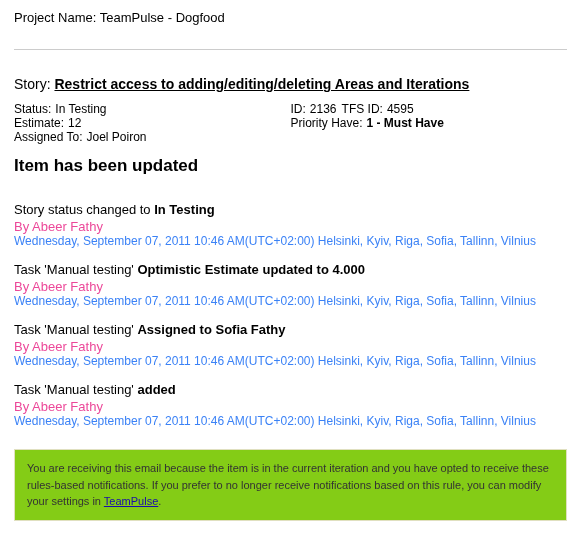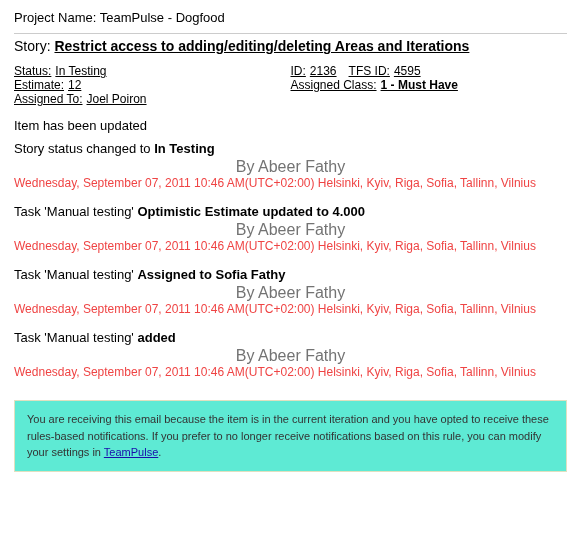--- a/index.html
+++ b/index.html
@@ -11,22 +11,22 @@
       font-family: Arial, sans-serif;
       font-size: 13px;
       color: #000;
       background: #fff;
       width: 581px;
       min-height: 543px;
       padding: 10px 14px;
     }
     .project-name-line {
       font-size: 13px;
-      margin-bottom: 4px;
-      padding-bottom: 8px;
+      margin-bottom: 26px;
+      padding-bottom: 24px;
       border-bottom: 1px solid #ccc;
     }
     .project-name-line span.label {
       font-weight: normal;
     }
     .project-name-line span.value {
       font-weight: normal;
     }
     .story-title {
       font-size: 14px;
@@ -39,66 +39,64 @@
       font-weight: bold;
       text-decoration: underline;
       color: #000;
     }
     .meta-grid {
       display: grid;
       grid-template-columns: 1fr 1fr;
       row-gap: 2px;
       margin-bottom: 12px;
       font-size: 12px;
-      text-decoration: underline;
     }
     .meta-item {
       display: flex;
       gap: 4px;
     }
     .meta-label {
       font-weight: normal;
       color: #000;
     }
     .meta-value {
       font-weight: normal;
       color: #000;
     }
     .meta-value.bold {
       font-weight: bold;
     }
     .updated-notice {
-      font-size: 13px;
-      font-weight: normal;
-      margin-bottom: 8px;
+      font-size: 17px;
+      font-weight: bold;
+      margin-bottom: 26px;
     }
     .change-item {
       margin-bottom: 14px;
     }
     .change-title {
       font-size: 13px;
       font-weight: bold;
       margin-bottom: 2px;
     }
     .change-title span.normal {
       font-weight: normal;
     }
     .change-by {
-      font-size: 16px;
-      color: #737373;
-      text-align: center;
+      font-size: 13px;
+      color: #ec4899;
     }
     .change-date {
       font-size: 12px;
-      color: #ef4444;
+      color: #3b82f6;
     }
     .footer-notice {
       margin-top: 21px;
       padding: 10px 12px;
-      background: #5eead4;
+      background: #84cc16;
       border: 1px solid #e0e0c0;
       font-size: 11px;
       color: #333;
       line-height: 1.5;
     }
     .footer-notice a {
       color: #1a0dab;
       text-decoration: underline;
     }
   </style>
@@ -127,25 +125,25 @@
     </div>
     <div class="meta-item">
       <span class="meta-label">Assigned To:</span>
       <span class="meta-value">Joel Poiron</span>
     </div>
   </div>
   <div>
     <div class="meta-item">
       <span class="meta-label">ID:</span>
       <span class="meta-value">2136</span>
-      <span class="meta-label" style="margin-left:8px;">TFS ID:</span>
+      <span class="meta-label" style="margin-left:1px;">TFS ID:</span>
       <span class="meta-value">4595</span>
     </div>
     <div class="meta-item">
-      <span class="meta-label">Assigned Class:</span>
+      <span class="meta-label">Priority Have:</span>
       <span class="meta-value bold">1 - Must Have</span>
     </div>
   </div>
 </div>
 
 <div class="updated-notice">Item has been updated</div>
 
 <div>
   <div class="change-item">
     <div class="change-title">

